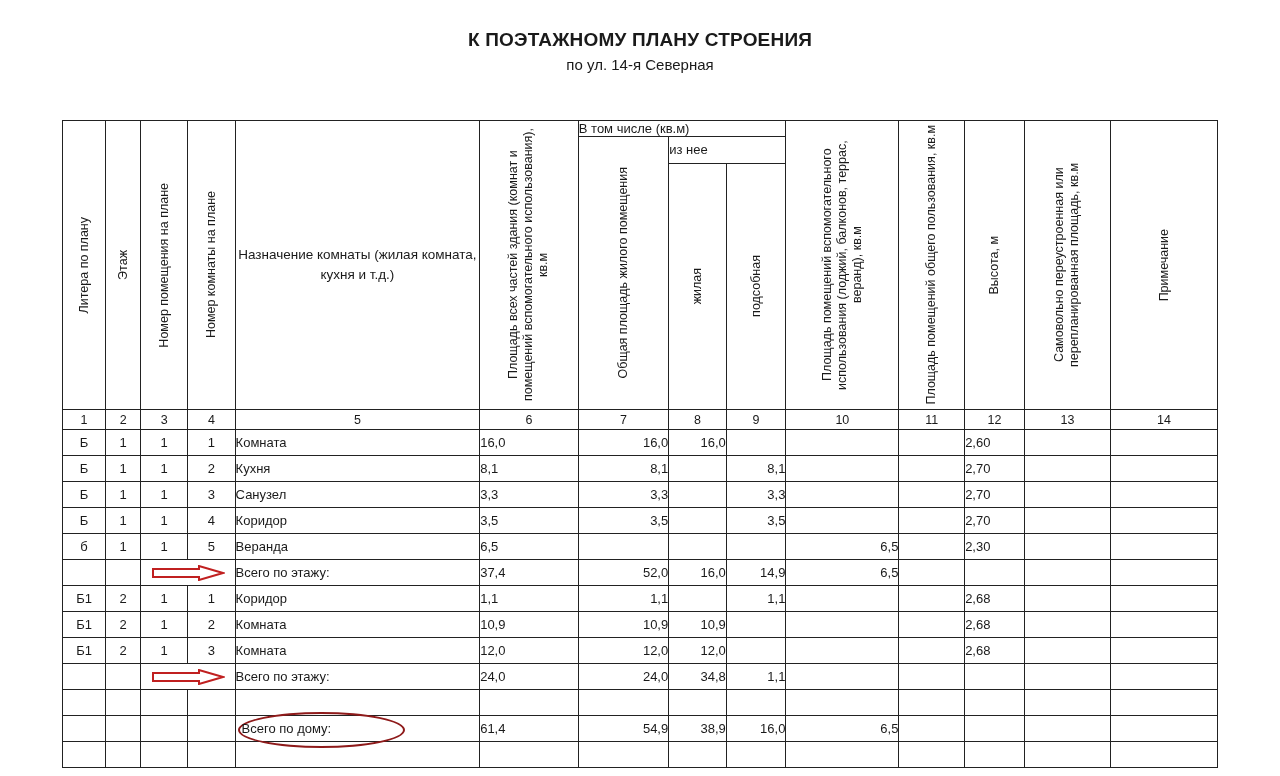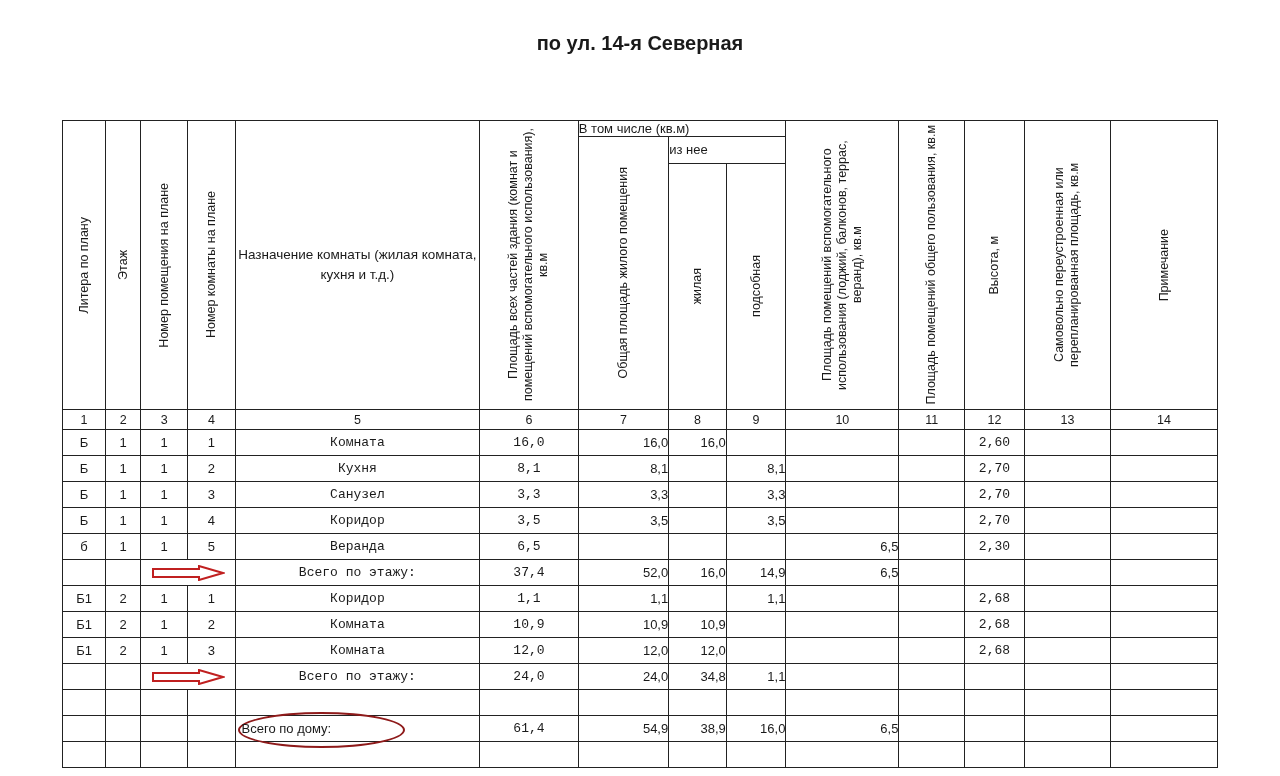--- a/index.html
+++ b/index.html
@@ -30,22 +30,22 @@
     letter-spacing: 0.2px;
     line-height: 1.28;
   }
   .title-2 {
     font-size: 19px;
     font-weight: bold;
     letter-spacing: 0.2px;
     line-height: 1.28;
   }
   .title-3 {
-    font-size: 20px;
-    font-weight: bold;
+    font-size: 15px;
+    font-weight: normal;
     margin-top: 4px;
   }
   table.explication {
     position: absolute;
     left: 62px;
     top: 120px;
     width: 1156px;
     border-collapse: collapse;
     table-layout: fixed;
     font-size: 12.5px;
@@ -95,21 +95,21 @@
   .numrow td {
     text-align: center;
     height: 19px;
     font-size: 12.5px;
   }
   .datarow td {
     height: 25px;
     font-size: 13px;
   }
   .c-center { text-align: center; }
-  .c-left { text-align: center; padding-left: 6px; font-family: Liberation Mono, monospace; }
+  .c-left { text-align: left; padding-left: 6px; }
   .c-right { text-align: right; padding-right: 6px; }
   .emptyrow td { height: 25px; }
   .arrow-cell {
     position: relative;
   }
   .arrow {
     position: absolute;
     left: 50%;
     top: 50%;
     transform: translate(-50%, -50%);
@@ -134,20 +134,21 @@
     z-index: 2;
     padding-left: 6px;
   }
 </style>
 </head>
 <body>
 
 <div class="page">
 
   <div class="title-block">
+    <div class="title-2">К ПОЭТАЖНОМУ ПЛАНУ СТРОЕНИЯ</div>
     <div class="title-3">по ул. 14-я Северная</div>
   </div>
 
   <table class="explication">
     <colgroup>
       <col style="width:42px">
       <col style="width:34px">
       <col style="width:46px">
       <col style="width:46px">
       <col style="width:238px">

